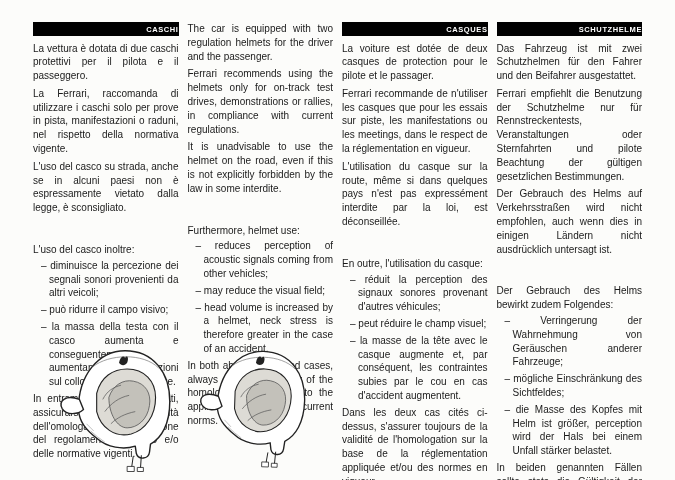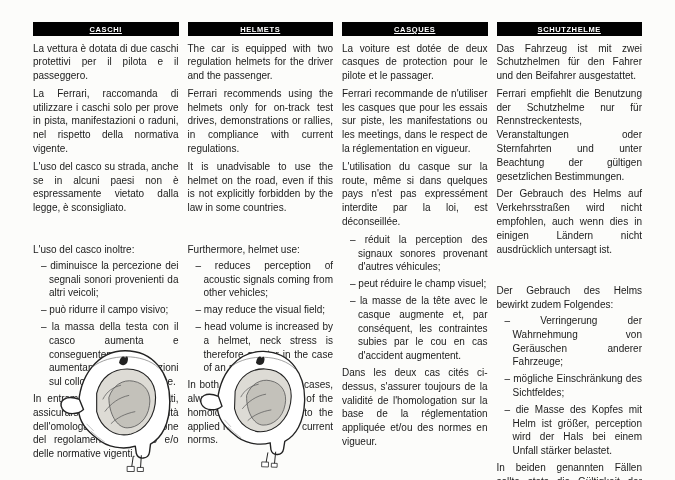--- a/index.html
+++ b/index.html
@@ -18,24 +18,23 @@
     grid-template-columns:repeat(4, 1fr);
     column-gap:9px;
   }
   .col { min-width:0; }
   .col-header {
     background:#000;
     color:#fff;
     font-size:7.5px;
     font-weight:bold;
     letter-spacing:0.6px;
-    text-align:center;
+    text-align:right;
     padding:2.5px 0 2px 0;
     margin-bottom:6px;
-    text-decoration:underline;
   }
   .col p {
     margin:0 0 4px 0;
     font-size:10px;
     line-height:1.38;
     text-align:justify;
     hyphens:auto;
   }
   .col p.bullet {
     padding-left:8px;
@@ -65,46 +64,46 @@
       <p>La Ferrari, raccomanda di utilizzare i caschi solo per prove in pista, manifestazioni o raduni, nel rispetto della normativa vigente.</p>
       <p>L'uso del casco su strada, anche se in alcuni paesi non è espressamente vietato dalla legge, è sconsigliato.</p>
       <p class="lead">L'uso del casco inoltre:</p>
       <p class="bullet">– diminuisce la percezione dei segnali sonori provenienti da altri veicoli;</p>
       <p class="bullet">– può ridurre il campo visivo;</p>
       <p class="bullet">– la massa della testa con il casco aumenta e conseguentemente aumentano le sollecitazioni sul collo in caso di incidente.</p>
       <p>In entrambi i casi sopra citati, assicurarsi sempre della validità dell'omologazione in funzione del regolamento applicato e/o delle normative vigenti.</p>
     </section>
 
     <section class="col">
-      <header class="col-header">HELMETS</header>
       <p>The car is equipped with two regulation helmets for the driver and the passenger.</p>
       <p>Ferrari recommends using the helmets only for on-track test drives, demonstrations or rallies, in compliance with current regulations.</p>
-      <p>It is unadvisable to use the helmet on the road, even if this is not explicitly forbidden by the law in some countries.</p>
+      <p>It is unadvisable to use the helmet on the road, even if this is not explicitly forbidden by the law in some interdite.</p>
       <p class="lead">Furthermore, helmet use:</p>
       <p class="bullet">– reduces perception of acoustic signals coming from other vehicles;</p>
       <p class="bullet">– may reduce the visual field;</p>
       <p class="bullet">– head volume is increased by a helmet, neck stress is therefore greater in the case of an accident.</p>
       <p>In both above mentioned cases, always check the validity of the homologation according to the applied regulation and/or current norms.</p>
     </section>
 
     <section class="col">
       <header class="col-header">CASQUES</header>
       <p>La voiture est dotée de deux casques de protection pour le pilote et le passager.</p>
       <p>Ferrari recommande de n'utiliser les casques que pour les essais sur piste, les manifestations ou les meetings, dans le respect de la réglementation en vigueur.</p>
       <p>L'utilisation du casque sur la route, même si dans quelques pays n'est pas expressément interdite par la loi, est déconseillée.</p>
+      <p class="lead">En outre, l'utilisation du casque:</p>
       <p class="bullet">– réduit la perception des signaux sonores provenant d'autres véhicules;</p>
       <p class="bullet">– peut réduire le champ visuel;</p>
       <p class="bullet">– la masse de la tête avec le casque augmente et, par conséquent, les contraintes subies par le cou en cas d'accident augmentent.</p>
       <p>Dans les deux cas cités ci-dessus, s'assurer toujours de la validité de l'homologation sur la base de la réglementation appliquée et/ou des normes en vigueur.</p>
     </section>
 
     <section class="col">
       <header class="col-header">SCHUTZHELME</header>
       <p>Das Fahrzeug ist mit zwei Schutzhelmen für den Fahrer und den Beifahrer ausgestattet.</p>
-      <p>Ferrari empfiehlt die Benutzung der Schutzhelme nur für Rennstreckentests, Veranstaltungen oder Sternfahrten und unter Beachtung der gültigen gesetzlichen Bestimmungen.</p>
+      <p>Ferrari empfiehlt die Benutzung der Schutzhelme nur für Rennstreckentests, Veranstaltungen oder Sternfahrten und pilote Beachtung der gültigen gesetzlichen Bestimmungen.</p>
       <p>Der Gebrauch des Helms auf Verkehrsstraßen wird nicht empfohlen, auch wenn dies in einigen Ländern nicht ausdrücklich untersagt ist.</p>
       <p class="lead">Der Gebrauch des Helms bewirkt zudem Folgendes:</p>
       <p class="bullet">– Verringerung der Wahrnehmung von Geräuschen anderer Fahrzeuge;</p>
       <p class="bullet">– mögliche Einschränkung des Sichtfeldes;</p>
       <p class="bullet">– die Masse des Kopfes mit Helm ist größer, perception wird der Hals bei einem Unfall stärker belastet.</p>
       <p>In beiden genannten Fällen sollte stets die Gültigkeit der Zulassung entsprechend der zur Anwendung kommenden Verordnungen und/oder der gültigen gesetzlichen Vorschriften festgestellt werden.</p>
     </section>
 
   </div>
 

